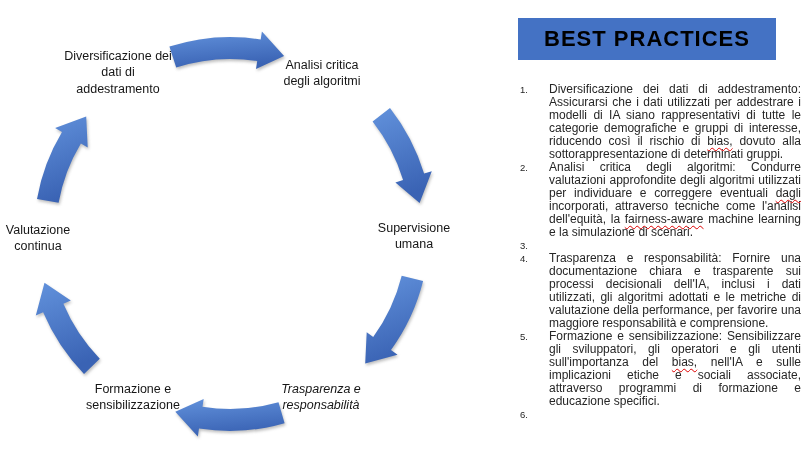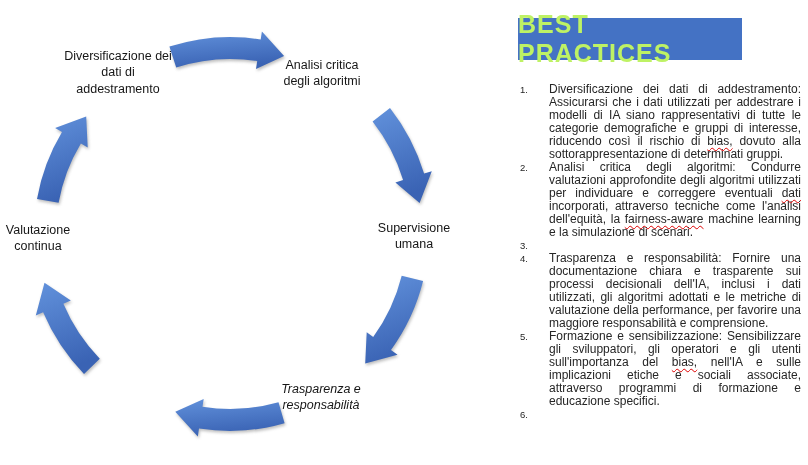--- a/index.html
+++ b/index.html
@@ -12,23 +12,23 @@
   .stage { position:absolute; transform:translate(-50%,-50%); text-align:center;
            font-size:12.5px; line-height:1.3; color:#161616; }
   #stage-1 { left:118px; top:72px;  width:114px; }
   #stage-2 { left:322px; top:73px;  width:96px;  }
   #stage-3 { left:414px; top:236px; width:100px; }
   #stage-4 { left:321px; top:397px; width:104px;font-style:italic; }
   #stage-5 { left:133px; top:397px; width:118px; }
   #stage-6 { left:38px;  top:238px; width:92px;  }
 
   
-  .banner { position:absolute; left:518px; top:18px; width:224px; height:42px;
+  .banner { position:absolute; left:518px; top:18px; width:258px; height:42px;
             display:flex; align-items:center; justify-content:center;
-            color:#bef264; font-size:25px; font-weight:600; letter-spacing:1px; }
+            color:#000000; font-size:22px; font-weight:600; letter-spacing:1px; }
   .bp-list { position:absolute; left:520px; top:83px; width:281px; }
   .bp-item { display:flex; }
   .bp-num  { flex:none; width:29px; font-size:9.5px; line-height:13px; color:#262626; }
   .bp-text { flex:1; font-size:12px; line-height:13px; color:#262626; text-align:justify; }
   .sq { text-decoration:underline; text-decoration-style:wavy;
         text-decoration-color:#dd0000; text-decoration-thickness:1px;
         text-decoration-skip-ink:none; text-underline-offset:2px; }
 </style>
 </head>
 <body>
@@ -47,32 +47,33 @@
       <path d="M423.1,281.1 A199,199 0 0 1 391.0,350.0 L397.5,354.7 L365.2,363.6 L366.7,332.3 L373.2,337.0 A177,177 0 0 0 401.7,275.8 Z" fill="url(#agrad)" class="arrow"></path>
       <path d="M284.6,423.3 A198,198 0 0 1 199.0,428.6 L197.8,436.5 L175.3,411.8 L203.7,398.9 L202.5,406.8 A176,176 0 0 0 278.5,402.2 Z" fill="url(#agrad)" class="arrow"></path>
       <path d="M84.0,374.0 A203,203 0 0 1 43.1,312.3 L35.8,315.4 L44.5,282.7 L70.8,300.6 L63.4,303.7 A181,181 0 0 0 99.8,358.7 Z" fill="url(#agrad)" class="arrow"></path>
       <path d="M37.0,199.0 A196,196 0 0 1 62.0,132.1 L55.1,127.9 L86.2,116.6 L87.7,147.5 L80.9,143.4 A174,174 0 0 0 58.6,202.8 Z" fill="url(#agrad)" class="arrow"></path>
     </svg>
 
   <div class="stage" id="stage-1">Diversificazione dei dati di addestramento</div>
   <div class="stage" id="stage-3">Supervisione umana</div>
   <div class="stage" id="stage-2">Analisi critica degli algoritmi</div>
   <div class="stage" id="stage-4">Trasparenza e responsabilità</div>
+  <div class="stage" id="stage-5">Formazione e sensibilizzazione</div>
   <div class="stage" id="stage-6">Valutazione continua</div>
 
   <div class="banner" id="banner" style="background: rgb(68, 114, 196);">BEST PRACTICES</div>
 
   <div class="bp-list">
     <div class="bp-item">
       <div class="bp-num">1.</div>
       <div class="bp-text">Diversificazione dei dati di addestramento: Assicurarsi che i dati utilizzati per addestrare i modelli di IA siano rappresentativi di tutte le categorie demografiche e gruppi di interesse, riducendo così il rischio di <span class="sq">bias,</span> dovuto alla sottorappresentazione di determinati gruppi.</div>
     </div>
     <div class="bp-item">
       <div class="bp-num">2.</div>
-      <div class="bp-text">Analisi critica degli algoritmi: Condurre valutazioni approfondite degli algoritmi utilizzati per individuare e correggere eventuali <span class="sq">dati</span> incorporati, attraverso tecniche come l'analisi dell'equità, la <span class="sq">fairness-aware</span> machine learning e la simulazione di scenari.</div>
+      <div class="bp-text">Analisi critica degli algoritmi: Condurre valutazioni approfondite degli algoritmi utilizzati per individuare e correggere eventuali <span class="sq">dagli</span> incorporati, attraverso tecniche come l'analisi dell'equità, la <span class="sq">fairness-aware</span> machine learning e la simulazione di scenari.</div>
     </div>
     <div class="bp-item">
       <div class="bp-num">3.</div>
     </div>
     <div class="bp-item">
       <div class="bp-num">4.</div>
       <div class="bp-text">Trasparenza e responsabilità: Fornire una documentazione chiara e trasparente sui processi decisionali dell'IA, inclusi i dati utilizzati, gli algoritmi adottati e le metriche di valutazione della performance, per favorire una maggiore responsabilità e comprensione.</div>
     </div>
     <div class="bp-item">
       <div class="bp-num">5.</div>

